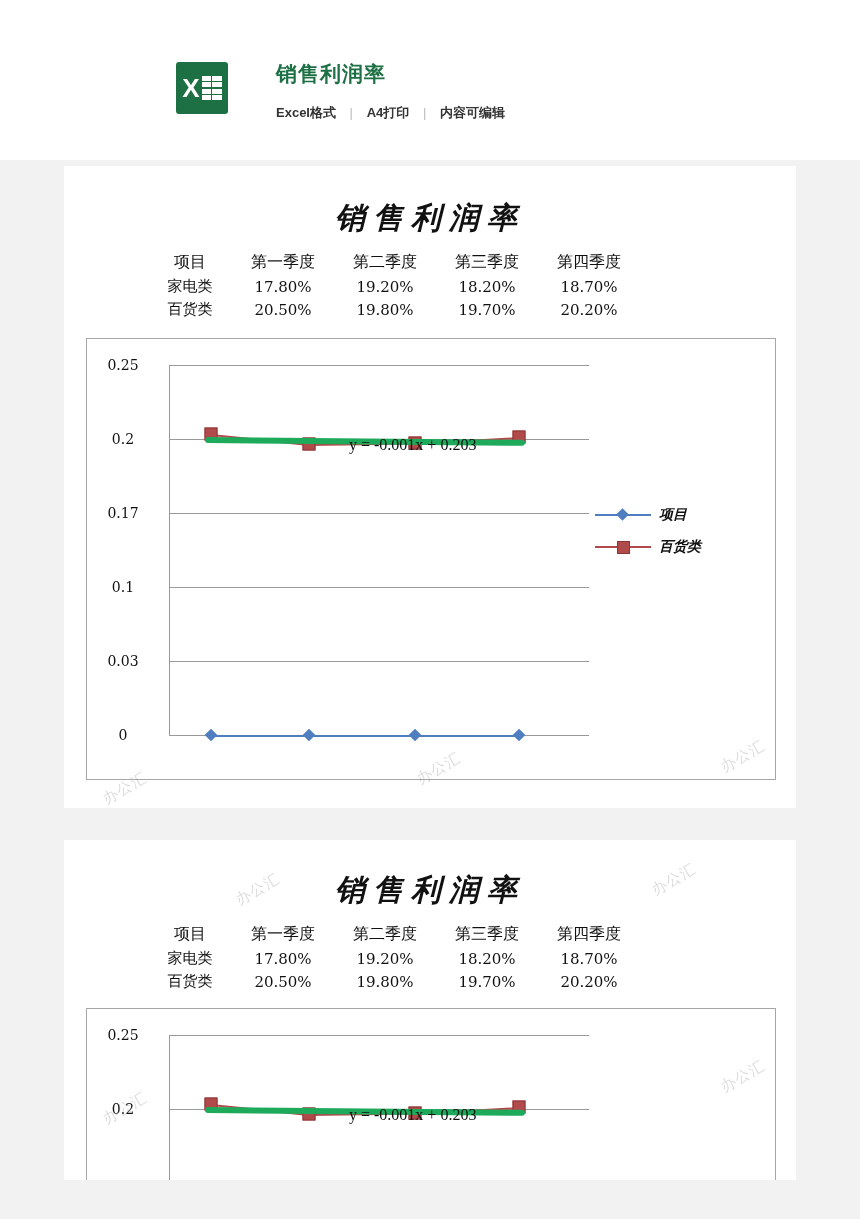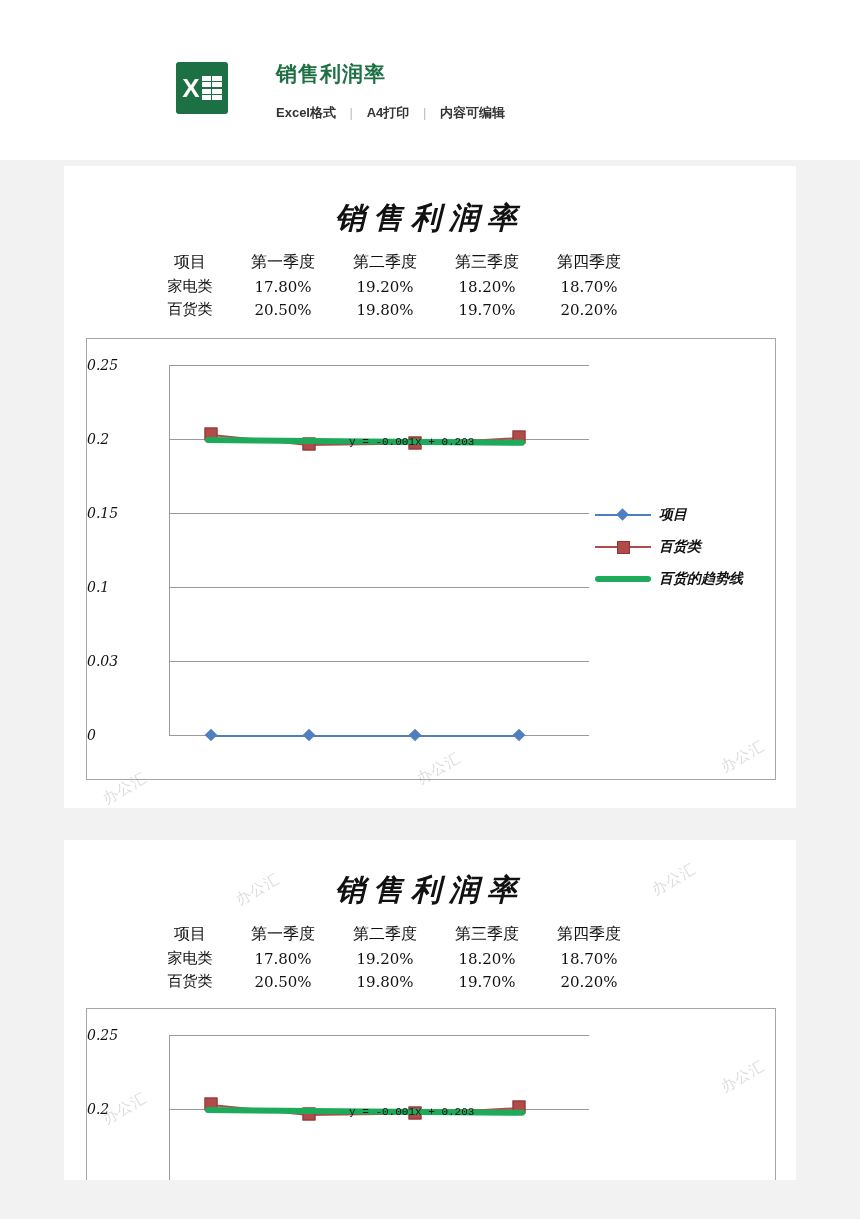--- a/index.html
+++ b/index.html
@@ -121,23 +121,22 @@
   .plot {
     position: absolute;
     left: 0; top: 0;
     width: 100%; height: 100%;
   }
   .ylabel {
     position: absolute;
     font-family: "DejaVu Serif", serif;
     font-size: 14px;
     color: #111111;
-    text-align: left;
+    text-align: center;
     transform: translateY(-50%);
-    font-style: italic;
   }
   .gridline {
     position: absolute;
     height: 1px;
     background: #9a9a9a;
   }
   .axis-v {
     position: absolute;
     width: 1px;
     background: #9a9a9a;
@@ -164,22 +163,22 @@
   .series-line.blue { background: #4f7fc0; }
   .trend {
     position: absolute;
     background: #1eaa5b;
     height: 6px;
     border-radius: 3px;
     transform-origin: 0 50%;
   }
   .trend-eq {
     position: absolute;
-    font-family: Liberation Mono, monospace;
-    font-size: 11px;
+    font-family: Liberation Serif, serif;
+    font-size: 16px;
     color: #111111;
     white-space: nowrap;
   }
   .legend {
     position: absolute;
   }
   .legend-row {
     display: flex;
     align-items: center;
     height: 32px;
@@ -279,21 +278,21 @@
           <td class="cx">20.20%</td>
         </tr>
       </tbody>
         </table>
 
       <div class="chart-box" style="left:22px; top:172px; width:688px; height:440px;">
         <div class="plot">
 
           <div class="ylabel" style="left:0px; width:72px; top:26px;">0.25</div>
           <div class="ylabel" style="left:0px; width:72px; top:100px;">0.2</div>
-          <div class="ylabel" style="left:0px; width:72px; top:174px;">0.15</div>
+          <div class="ylabel" style="left:0px; width:72px; top:174px;">0.17</div>
           <div class="ylabel" style="left:0px; width:72px; top:248px;">0.1</div>
           <div class="ylabel" style="left:0px; width:72px; top:322px;">0.03</div>
           <div class="ylabel" style="left:0px; width:72px; top:396px;">0</div>
 
           <div class="gridline" style="left:82px; top:26px;  width:420px;"></div>
           <div class="gridline" style="left:82px; top:100px; width:420px;"></div>
           <div class="gridline" style="left:82px; top:174px; width:420px;"></div>
           <div class="gridline" style="left:82px; top:248px; width:420px;"></div>
           <div class="gridline" style="left:82px; top:322px; width:420px;"></div>
           <div class="gridline" style="left:82px; top:396px; width:420px;"></div>
@@ -324,26 +323,20 @@
                 </span>
               <span class="legend-label">项目</span>
             </div>
             <div class="legend-row">
               <span class="legend-sym">
                   <i class="ln red"></i>
                   <i class="mk sq"></i>
                 </span>
               <span class="legend-label">百货类</span>
             </div>
-            <div class="legend-row">
-              <span class="legend-sym">
-                  <i class="ln green"></i>
-                </span>
-              <span class="legend-label">百货的趋势线</span>
-            </div>
           </div>
 
           <div class="wm" style="left:328px; top:420px;">办公汇</div>
           <div class="wm" style="left:632px; top:408px;">办公汇</div>
           <div class="wm" style="left:14px; top:440px;">办公汇</div>
         </div>
       </div>
     </div>
   </div>
 

